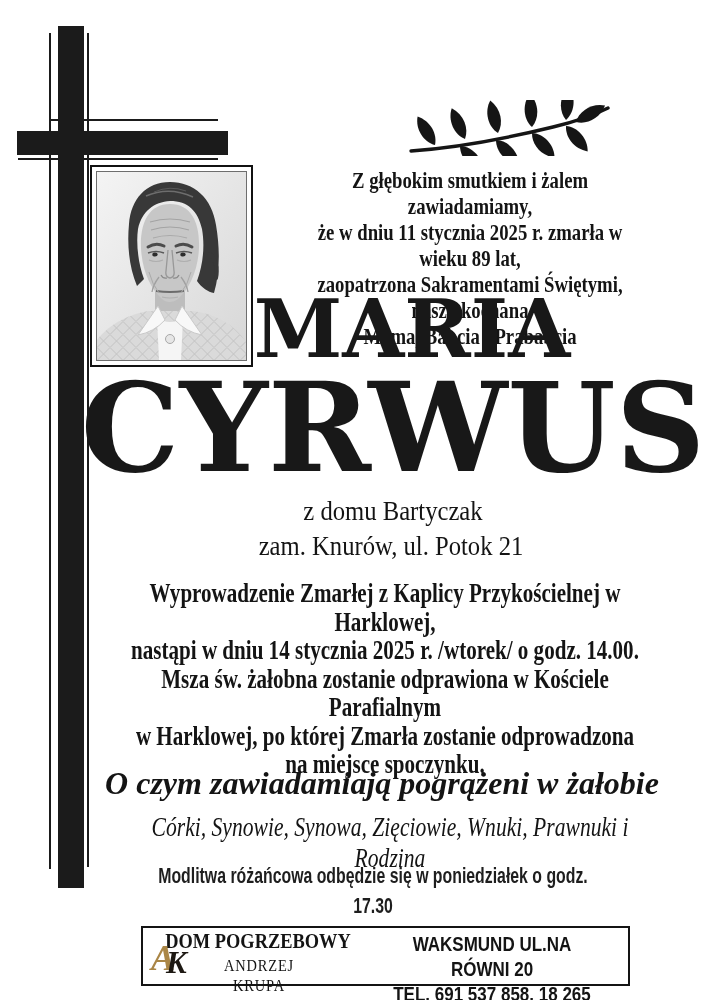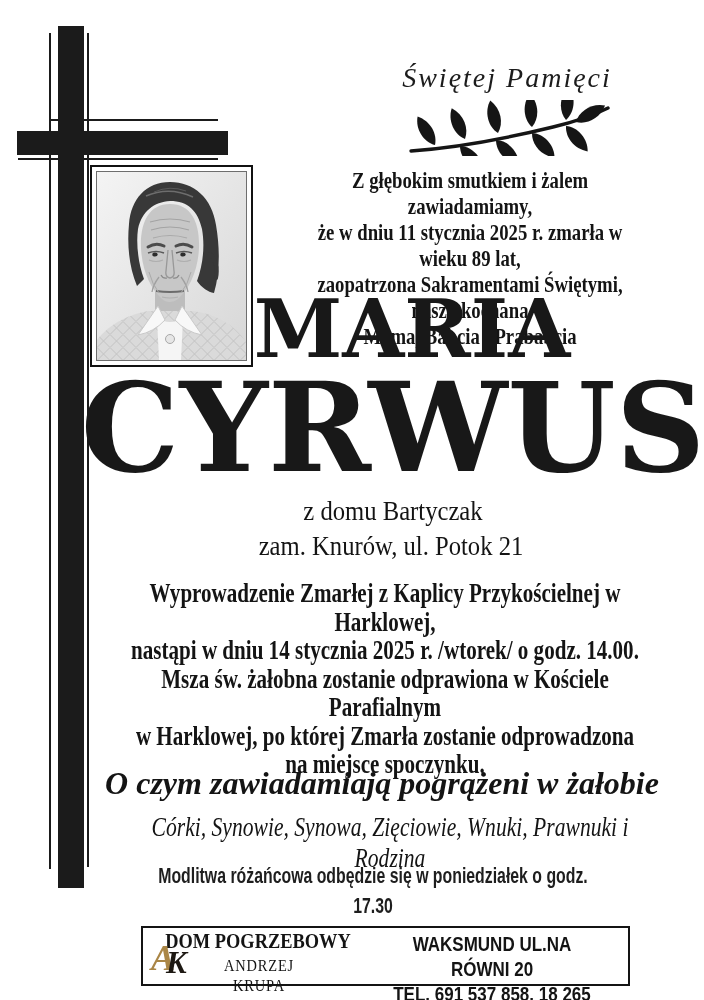--- a/index.html
+++ b/index.html
@@ -60,21 +60,20 @@
 
   <div>
     <div class="abs bar" style="left:58px;top:26px;width:26px;height:862px;"></div>
     <div class="abs bar" style="left:17px;top:131px;width:211px;height:24px;"></div>
     <div class="abs thin" style="left:49px;top:33px;width:2px;height:836px;"></div>
     <div class="abs thin" style="left:87px;top:33px;width:2px;height:834px;"></div>
     <div class="abs thin" style="left:49px;top:119px;width:169px;height:2px;"></div>
     <div class="abs thin" style="left:18px;top:158px;width:200px;height:2px;"></div>
   </div>
 
-  <div class="abs center script-title" style="left:352px;top:62px;width:310px;">Świętej Pamięci</div>
 
   <div class="abs" style="left:408px;top:100px;width:204px;height:56px;">
     <svg viewBox="0 0 204 56" width="204" height="56">
       <defs>
         <path id="lf" d="M0 0 C 9 -7 12 -21 5 -33 C -5 -25 -7 -9 0 0 Z"></path>
       </defs>
       <path d="M3 51 C 45 48 100 38 145 27 C 166 22 186 15 200 8" fill="none" stroke="#151515" stroke-width="3.4" stroke-linecap="round"></path>
       <g fill="#151515">
         <use href="#lf" transform="translate(27,45) rotate(-40)"></use>
         <use href="#lf" transform="translate(57,39) rotate(-32)"></use>

